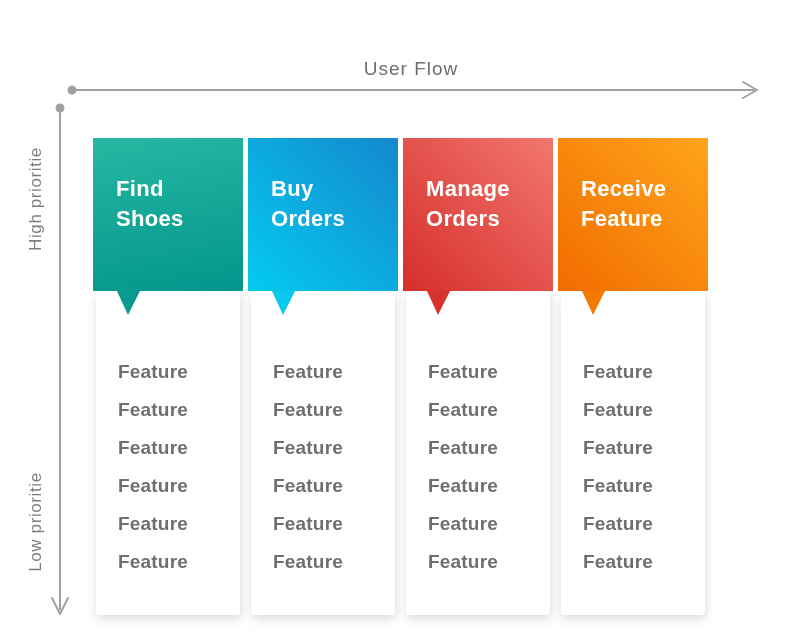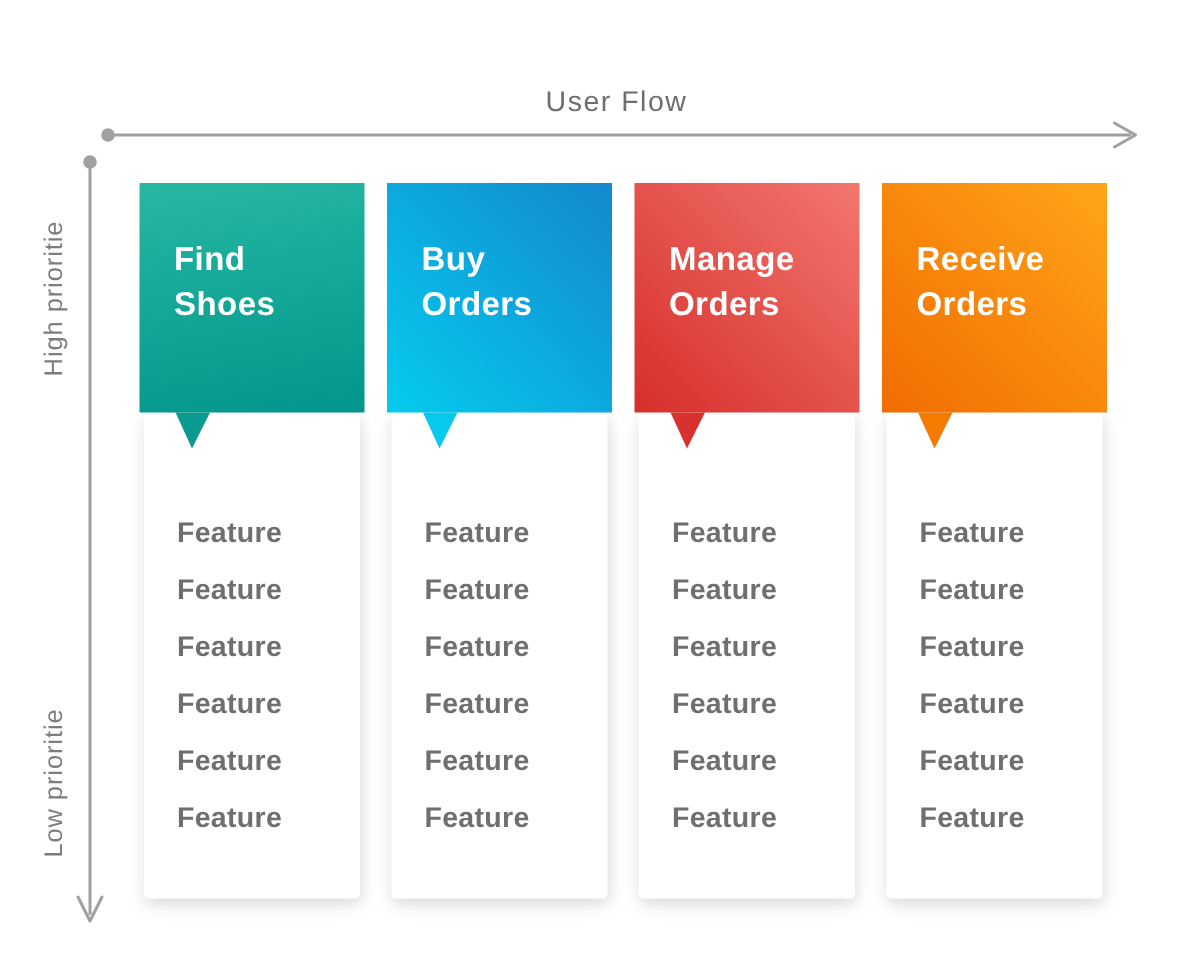--- a/index.html
+++ b/index.html
@@ -22,21 +22,21 @@
   .v-label{
     position:absolute;left:-64px;width:200px;height:20px;line-height:20px;
     text-align:center;font-size:17px;letter-spacing:.6px;
     color:var(--color-axis-label,#7d7d7d);
     transform:rotate(-90deg);
   }
   .v-label.high{top:157px;}
   .v-label.low{top:480px;}
 
   
-  .columns{position:absolute;left:93px;top:90px;display:flex;gap:15px;}
+  .columns{position:absolute;left:93px;top:106px;display:flex;gap:5px;}
   .col{width:150px;display:flex;flex-direction:column;}
   .card{
     position:relative;height:153px;
     background:linear-gradient(var(--dir,170deg),var(--g1,#ccc),var(--g2,#999));
   }
   .card-title{
     padding:36px 8px 0 23px;
     font-size:22px;line-height:30px;font-weight:700;letter-spacing:.3px;
     color:var(--color-card-title-text,#fff);
     white-space:pre-line;
@@ -134,21 +134,21 @@
             <div class="feature">Feature</div>
             <div class="feature">Feature</div>
             <div class="feature">Feature</div>
           </div>
       </div>
     </section>
 
     <section class="col">
       <div class="card" style="--dir: to top right; --g1: #f16c00; --g2: #ffa51a; --pt: #f57a00;">
         <div class="card-title">Receive
-Orders</div>
+Feature</div>
         <div class="pointer"></div>
       </div>
       <div class="panel">
         <div class="features">
             <div class="feature">Feature</div>
             <div class="feature">Feature</div>
             <div class="feature">Feature</div>
             <div class="feature">Feature</div>
             <div class="feature">Feature</div>
             <div class="feature">Feature</div>

